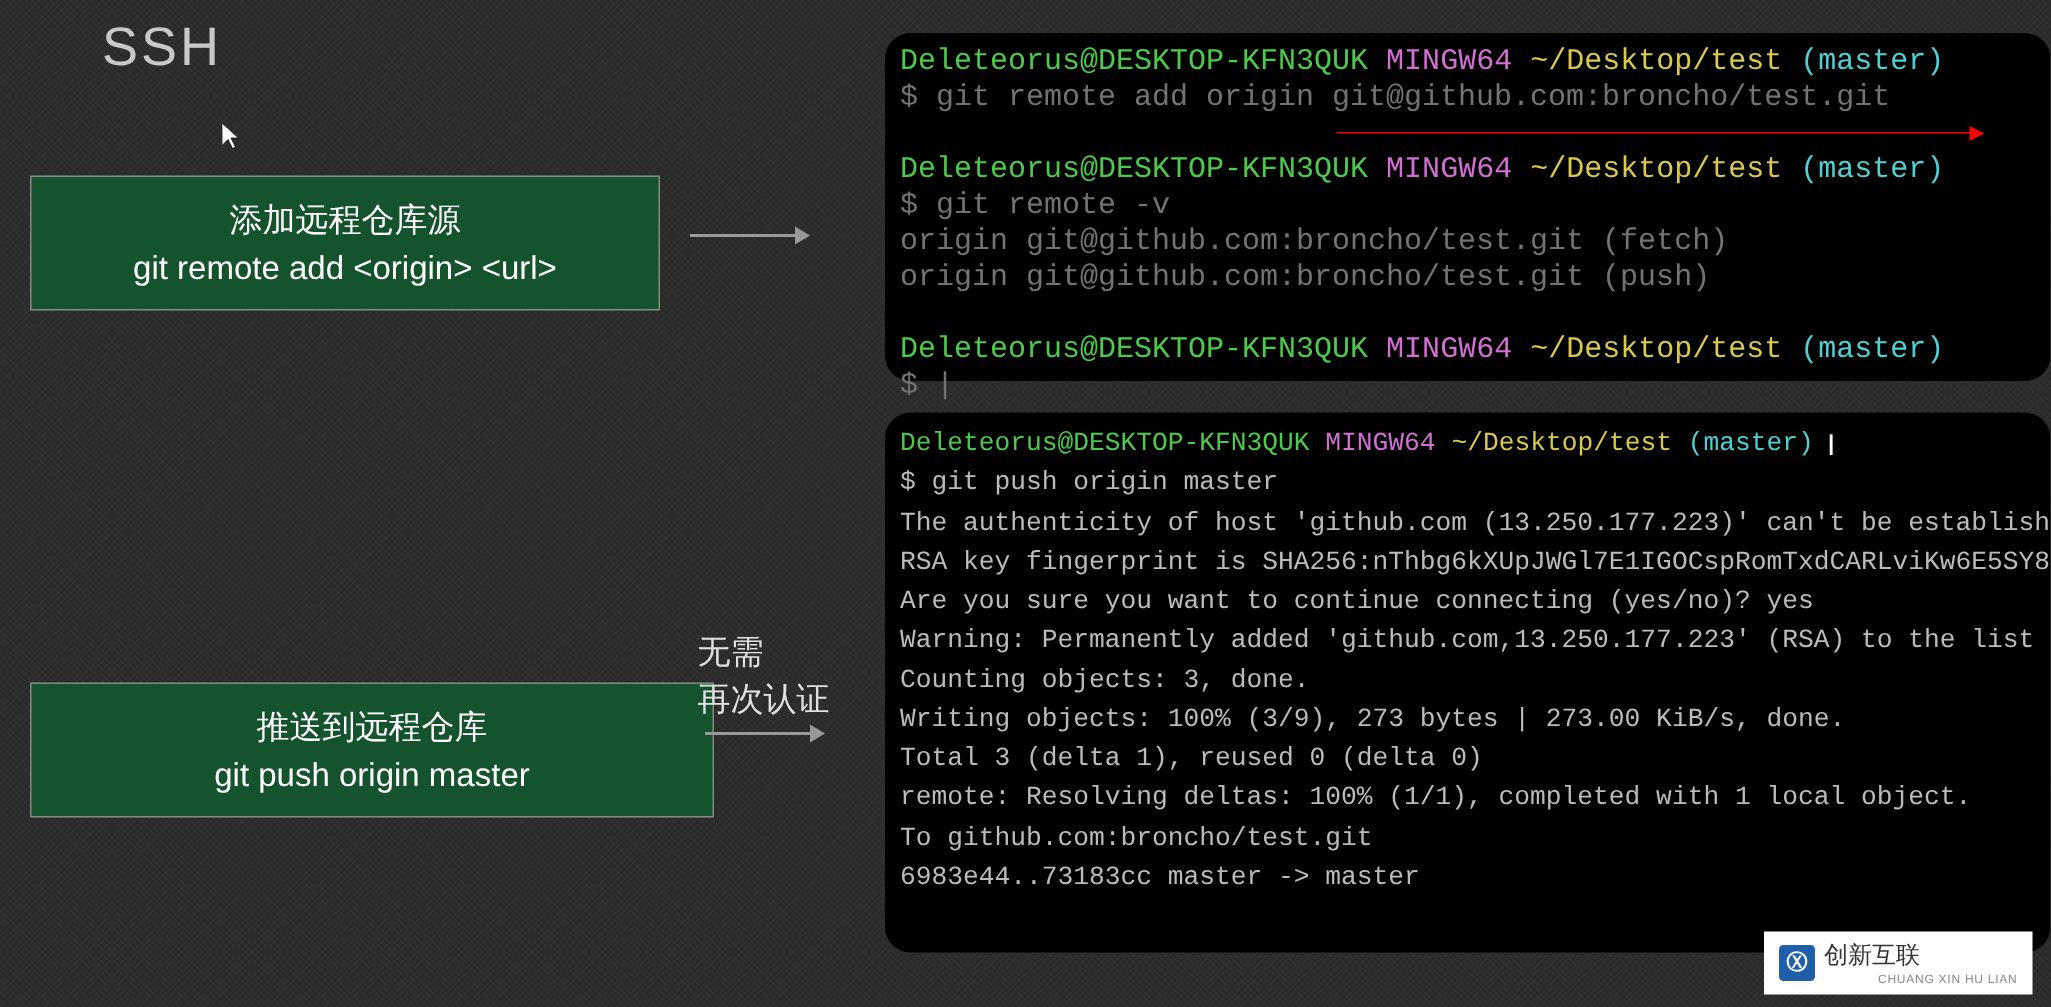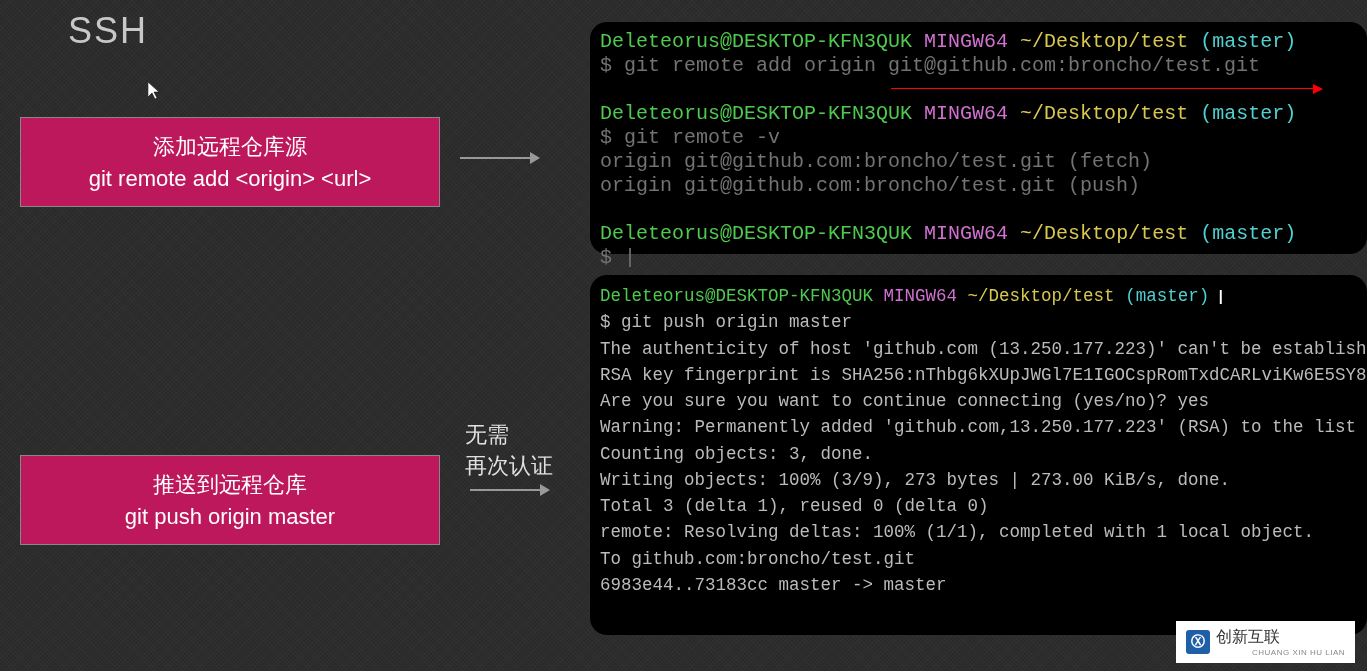--- a/index.html
+++ b/index.html
@@ -30,35 +30,35 @@
     }
     .cursor {
       position: absolute;
       top: 82px;
       left: 148px;
       color: #fff;
       font-size: 18px;
     }
     .info-box {
       position: absolute;
-      background: #be185d;
+      background: #14532d;
       border: 1px solid #888;
       padding: 14px 20px;
       text-align: center;
       color: #fff;
     }
     .info-box-1 {
       top: 117px;
       left: 20px;
       width: 420px;
     }
     .info-box-2 {
       top: 455px;
       left: 20px;
-      width: 420px;
+      width: 456px;
     }
     .box-line1 {
       font-size: 22px;
       margin-bottom: 4px;
     }
     .box-line2 {
       font-size: 22px;
       font-weight: 300;
     }
     .arrow {

